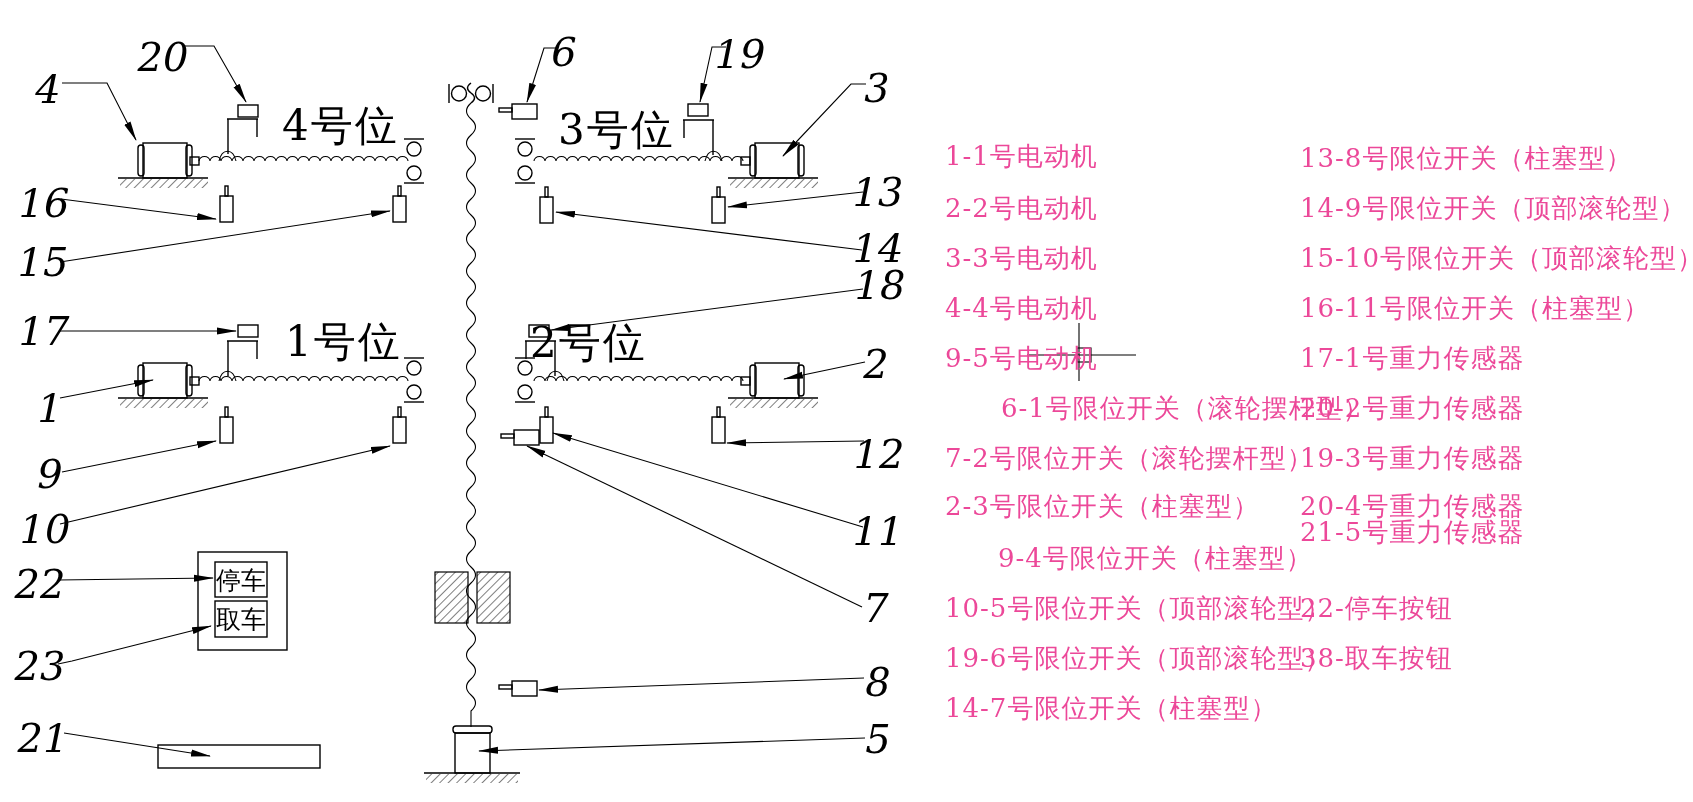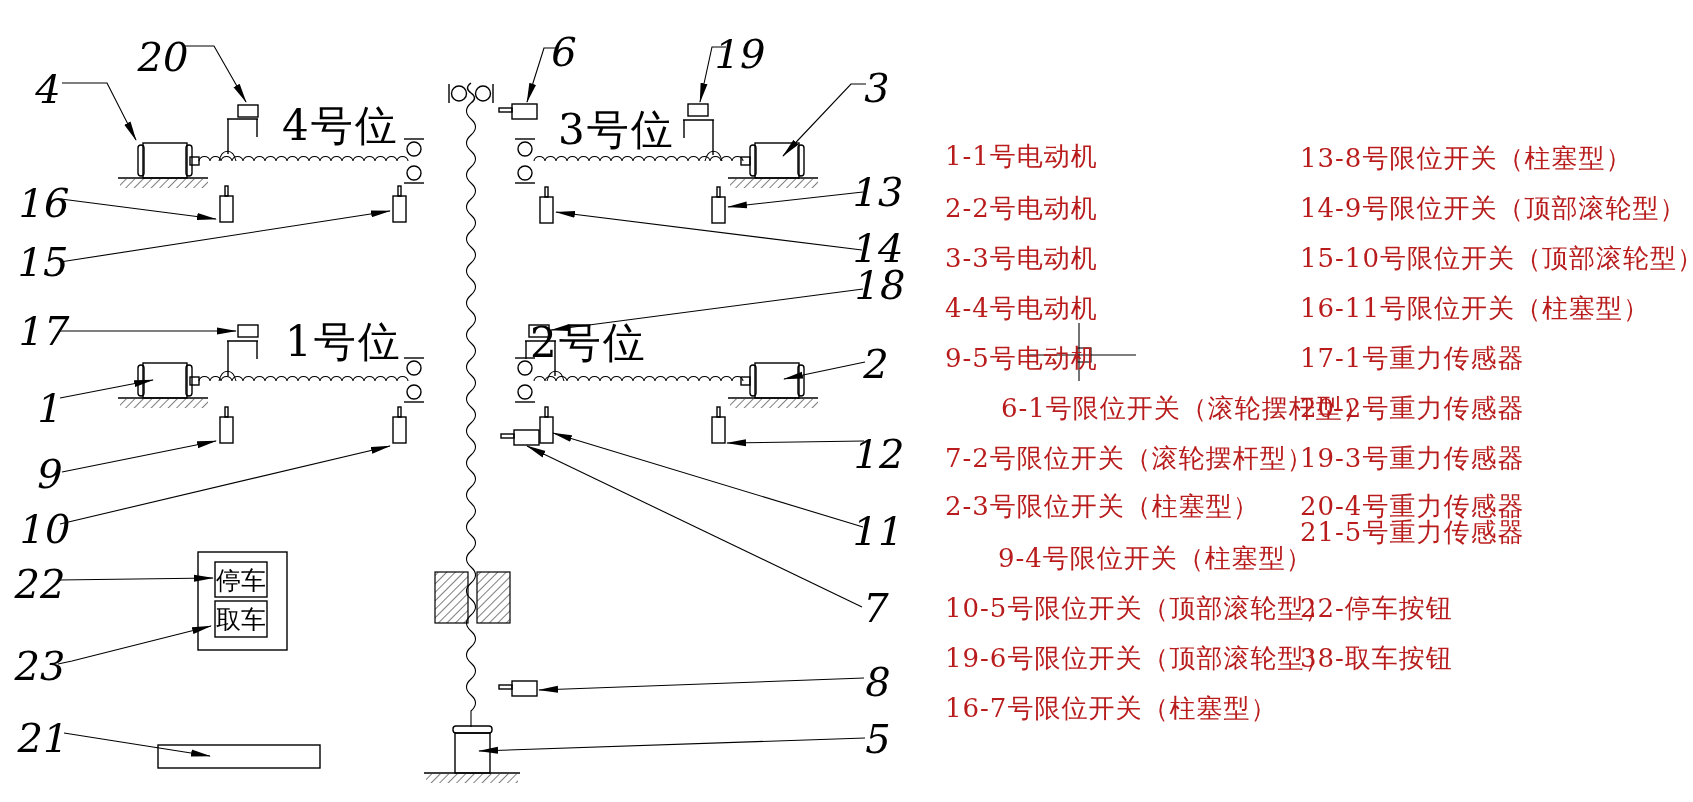--- a/index.html
+++ b/index.html
@@ -7,21 +7,21 @@
          font-family:"DejaVu Serif", serif;}
   svg .ln{stroke:#000;stroke-width:1.4;fill:none;}
   svg .thin{stroke:#000;stroke-width:1.1;fill:none;}
   svg .ht{fill:url(#hatch);stroke:#000;stroke-width:1.2;}
   svg .htq{fill:url(#hatch);stroke:none;}
   svg text{fill:#000;stroke:none;}
   .callout{font:italic 400 40px "DejaVu Serif", serif;}
   .postitle{font:42px "DejaVu Serif", serif;letter-spacing:2px;}
   .btnlabel{font:25px "DejaVu Serif", serif;}
   .legend-item{position:absolute;white-space:nowrap;font-size:26px;line-height:34px;
-               color:#b91c1c;letter-spacing:1px;}
+               color:#ec4899;letter-spacing:1px;}
 </style>
 </head>
 <body>
 
 <div class="stage">
 
 <svg width="1693" height="802" viewBox="0 0 1693 802">
   <defs>
     <pattern id="hatch" width="6" height="6" patternUnits="userSpaceOnUse" patternTransform="rotate(45)">
       <line x1="0" y1="0" x2="0" y2="6" stroke="#000" stroke-width="1"></line>
@@ -259,21 +259,21 @@
   <div class="legend-item" style="left:945px;top:191px">2-2号电动机</div>
   <div class="legend-item" style="left:945px;top:241px">3-3号电动机</div>
   <div class="legend-item" style="left:945px;top:291px">4-4号电动机</div>
   <div class="legend-item" style="left:945px;top:341px">9-5号电动机</div>
   <div class="legend-item" style="left:1001px;top:391px">6-1号限位开关（滚轮摆杆型）</div>
   <div class="legend-item" style="left:945px;top:441px">7-2号限位开关（滚轮摆杆型）</div>
   <div class="legend-item" style="left:945px;top:489px">2-3号限位开关（柱塞型）</div>
   <div class="legend-item" style="left:998px;top:541px">9-4号限位开关（柱塞型）</div>
   <div class="legend-item" style="left:945px;top:591px">10-5号限位开关（顶部滚轮型）</div>
   <div class="legend-item" style="left:945px;top:641px">19-6号限位开关（顶部滚轮型）</div>
-  <div class="legend-item" style="left:945px;top:691px">16-7号限位开关（柱塞型）</div>
+  <div class="legend-item" style="left:945px;top:691px">14-7号限位开关（柱塞型）</div>
   <div class="legend-item" style="left:1300px;top:141px">13-8号限位开关（柱塞型）</div>
   <div class="legend-item" style="left:1300px;top:191px">14-9号限位开关（顶部滚轮型）</div>
   <div class="legend-item" style="left:1300px;top:241px">15-10号限位开关（顶部滚轮型）</div>
   <div class="legend-item" style="left:1300px;top:291px">16-11号限位开关（柱塞型）</div>
   <div class="legend-item" style="left:1300px;top:341px">17-1号重力传感器</div>
   <div class="legend-item" style="left:1300px;top:391px">20-2号重力传感器</div>
   <div class="legend-item" style="left:1300px;top:441px">19-3号重力传感器</div>
   <div class="legend-item" style="left:1300px;top:489px">20-4号重力传感器</div>
   <div class="legend-item" style="left:1300px;top:515px">21-5号重力传感器</div>
   <div class="legend-item" style="left:1300px;top:591px">22-停车按钮</div>

